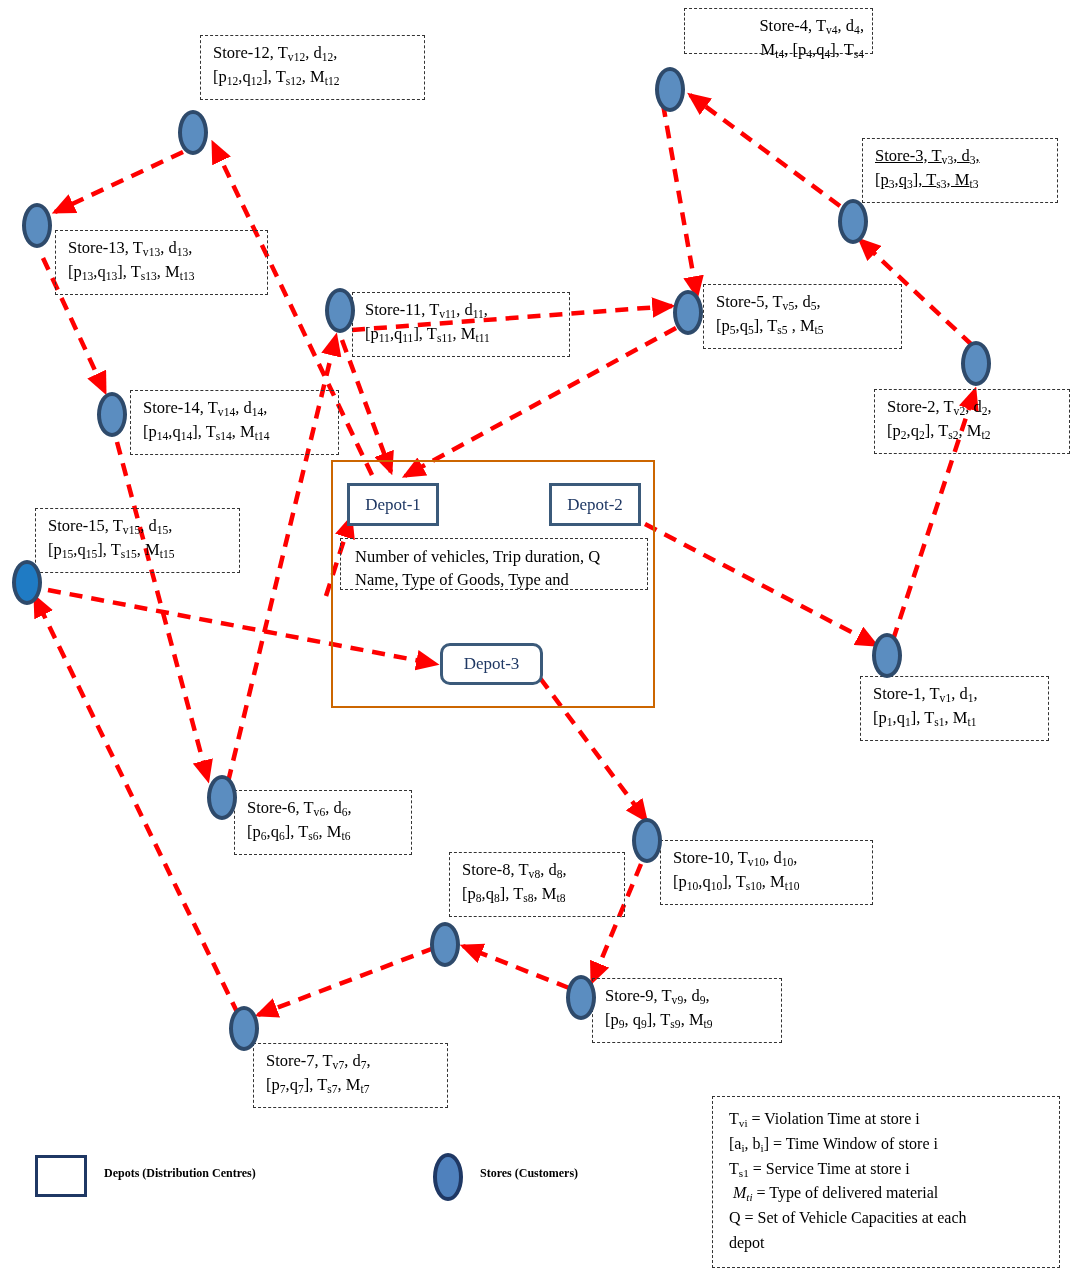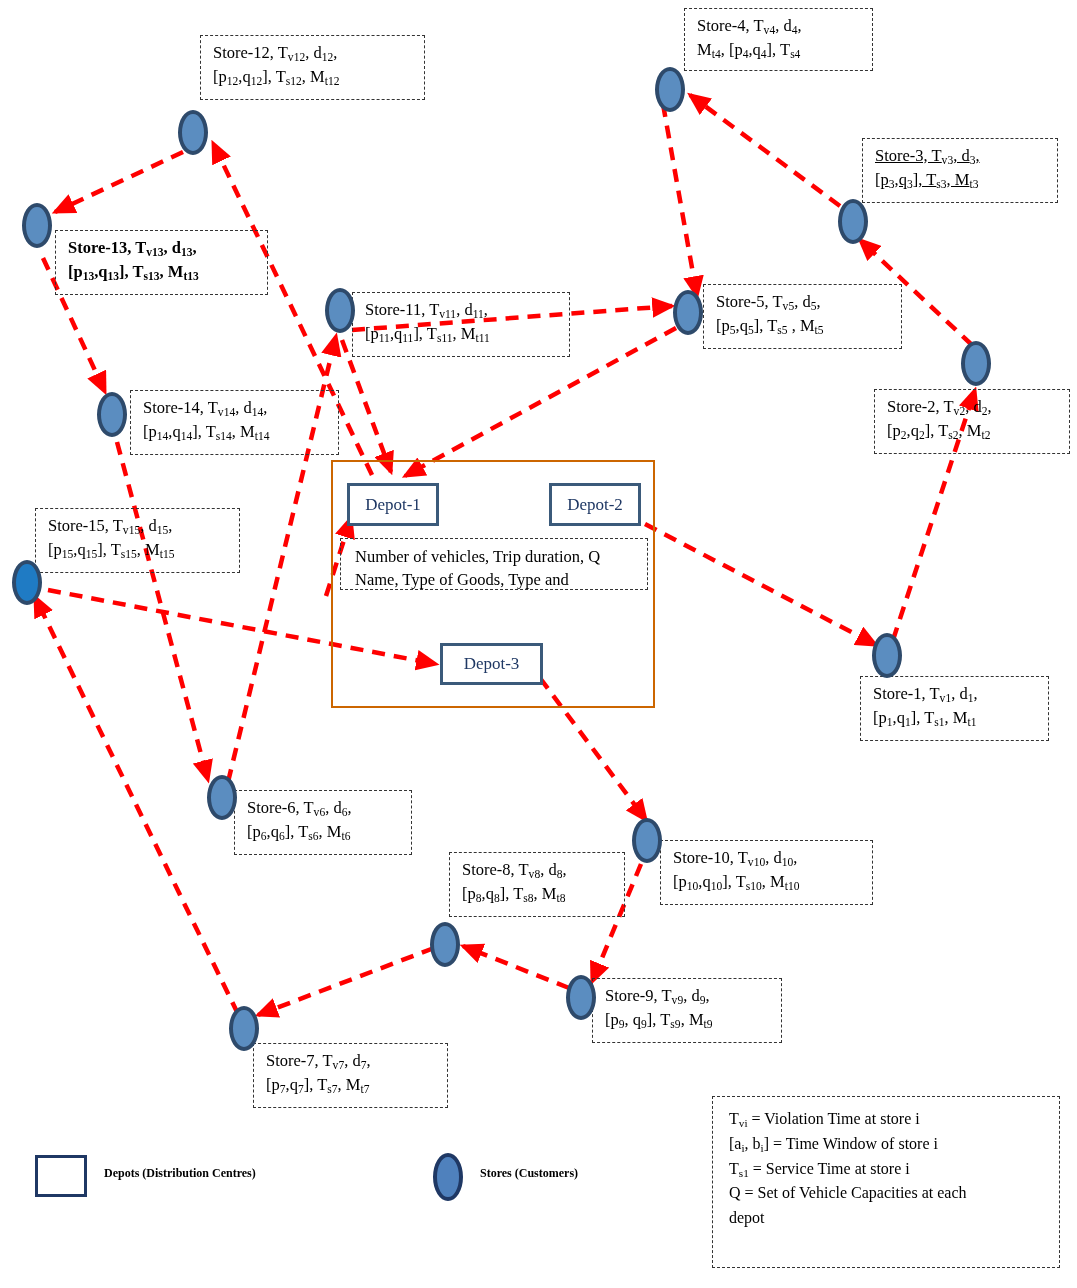--- a/index.html
+++ b/index.html
@@ -165,21 +165,21 @@
   </svg>
 
   <div id="depot-area" style="left:331px; top:460px; width:324px; height:248px;"></div>
 
   <div class="depot" style="left:347px; top:483px; width:92px; height:43px;">
     <span>Depot-1</span>
   </div>
   <div class="depot" style="left:549px; top:483px; width:92px; height:43px;">
     <span>Depot-2</span>
   </div>
-  <div class="depot" style="left:440px; top:643px; width:103px; height:42px;">
+  <div class="depot" style="left:440px; top:643px; width:103px; height:42px;border-radius:10px;">
     <span>Depot-3</span>
   </div>
 
   <div class="info-box depot-desc" style="left:340px; top:538px; width:308px; height:52px;">
     <div>Number of vehicles, Trip duration, Q</div>
     <div>Name, Type of Goods, Type and</div>
   </div>
 
   <div class="node" style="left:872px; top:633px;"></div>
   <div class="node" style="left:961px; top:341px;"></div>
@@ -195,31 +195,31 @@
   <div class="node" style="left:178px; top:110px;"></div>
   <div class="node" style="left:22px;  top:203px;"></div>
   <div class="node" style="left:97px;  top:392px;"></div>
   <div class="node bright" style="left:12px; top:560px;"></div>
 
   <div class="info-box" style="left:200px; top:35px; width:225px; height:65px;">
     <div>Store-12, T<sub>v12</sub>, d<sub>12</sub>,</div>
     <div>[p<sub>12</sub>,q<sub>12</sub>], T<sub>s12</sub>, M<sub>t12</sub></div>
   </div>
 
-  <div class="info-box" style="left:684px; top:8px; width:189px; height:63px;">
+  <div class="info-box" style="left:684px; top:8px; width:189px; height:46px;text-align:right;">
     <div>Store-4, T<sub>v4</sub>, d<sub>4</sub>,</div>
     <div>M<sub>t4</sub>, [p<sub>4</sub>,q<sub>4</sub>],  T<sub>s4</sub></div>
   </div>
 
   <div class="info-box" style="left:862px; top:138px; width:196px; height:65px;text-decoration:underline;">
     <div>Store-3, T<sub>v3</sub>, d<sub>3</sub>,</div>
     <div>[p<sub>3</sub>,q<sub>3</sub>],  T<sub>s3</sub>, M<sub>t3</sub></div>
   </div>
 
-  <div class="info-box" style="left:55px; top:230px; width:213px; height:65px;font-weight:bold;">
+  <div class="info-box" style="left:55px; top:230px; width:213px; height:65px;">
     <div>Store-13, T<sub>v13</sub>, d<sub>13</sub>,</div>
     <div>[p<sub>13</sub>,q<sub>13</sub>], T<sub>s13</sub>, M<sub>t13</sub></div>
   </div>
 
   <div class="info-box" style="left:352px; top:292px; width:218px; height:65px;">
     <div>Store-11, T<sub>v11</sub>, d<sub>11</sub>,</div>
     <div>[p<sub>11</sub>,q<sub>11</sub>], T<sub>s11</sub>, M<sub>t11</sub></div>
   </div>
 
   <div class="info-box" style="left:703px; top:284px; width:199px; height:65px;">
@@ -269,20 +269,21 @@
 
   <div class="info-box" style="left:253px; top:1043px; width:195px; height:65px;">
     <div>Store-7, T<sub>v7</sub>, d<sub>7</sub>,</div>
     <div>[p<sub>7</sub>,q<sub>7</sub>],  T<sub>s7</sub>, M<sub>t7</sub></div>
   </div>
 
   <div class="legend-box" style="left:712px; top:1096px; width:348px; height:172px;">
     <div>T<sub>vi</sub> = Violation Time at store i</div>
     <div>[a<sub>i</sub>, b<sub>i</sub>] = Time Window of store i</div>
     <div>T<sub>s1</sub> = Service Time at store i</div>
+    <div><span class="it">&nbsp;M<sub>ti</sub></span> = Type of delivered material</div>
     <div>Q = Set of Vehicle Capacities at each</div>
     <div>depot</div>
   </div>
 
   <div class="leg-swatch-square" style="left:35px; top:1155px;"></div>
   <div class="leg-label" style="left:104px; top:1166px;">Depots (Distribution Centres)</div>
 
   <div class="leg-swatch-ellipse" style="left:433px; top:1153px;"></div>
   <div class="leg-label" style="left:480px; top:1166px;">Stores (Customers)</div>
 

